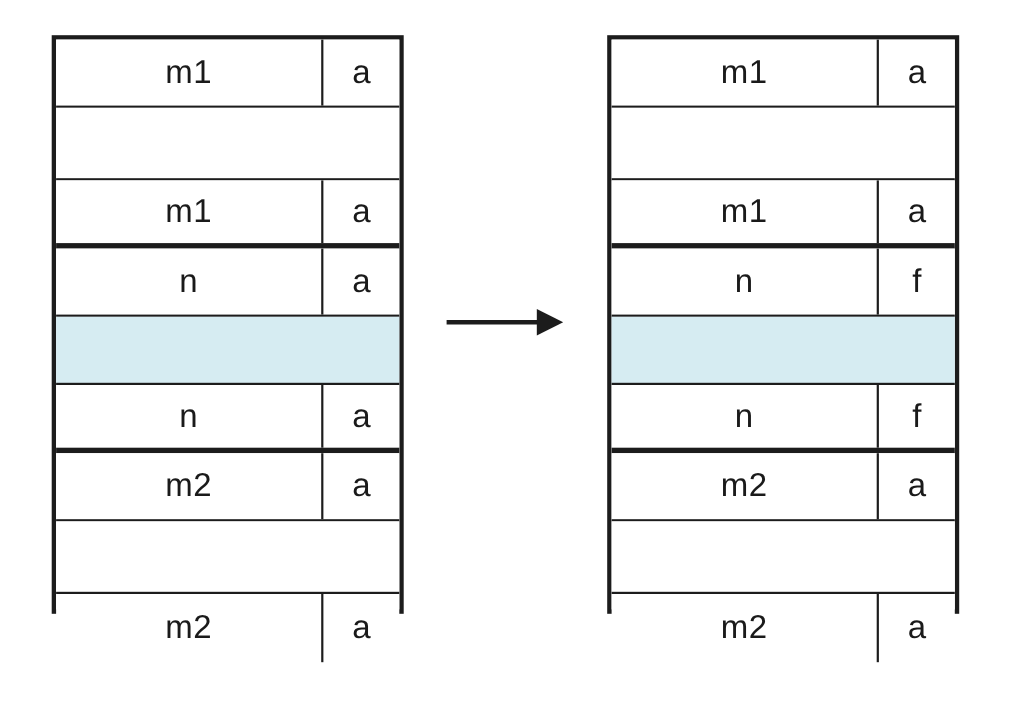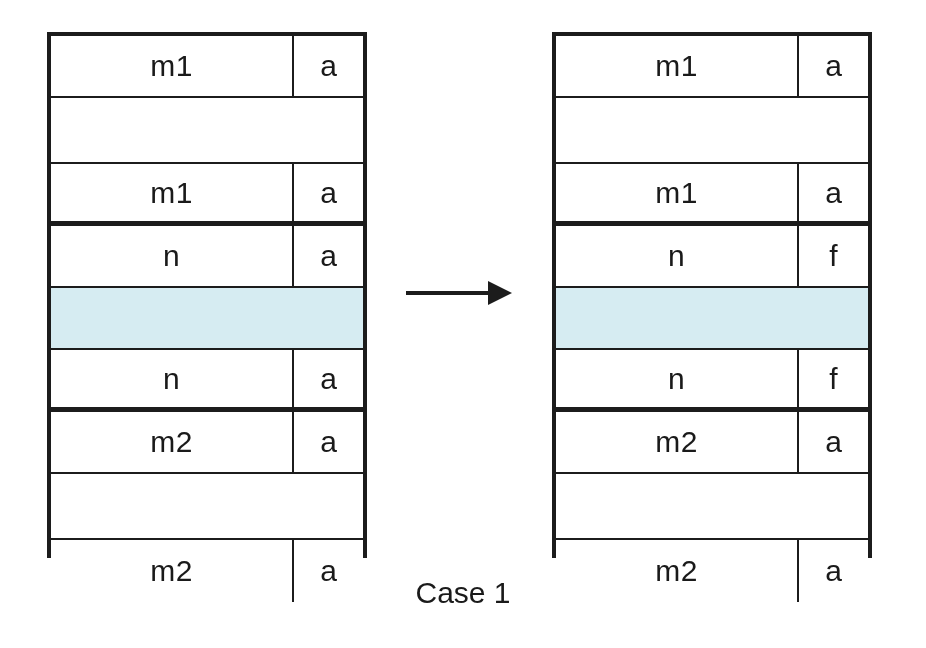--- a/index.html
+++ b/index.html
@@ -175,15 +175,14 @@
       </div>
       <div class="row h-gap empty">
         <div class="cell-main"></div>
       </div>
       <div class="row h-normal">
         <div class="cell-main">m2</div>
         <div class="cell-tag">a</div>
       </div>
     </div>
 
-  <div id="figure-caption">Case 1</div>
 
 </div>
 
 </body></html>

